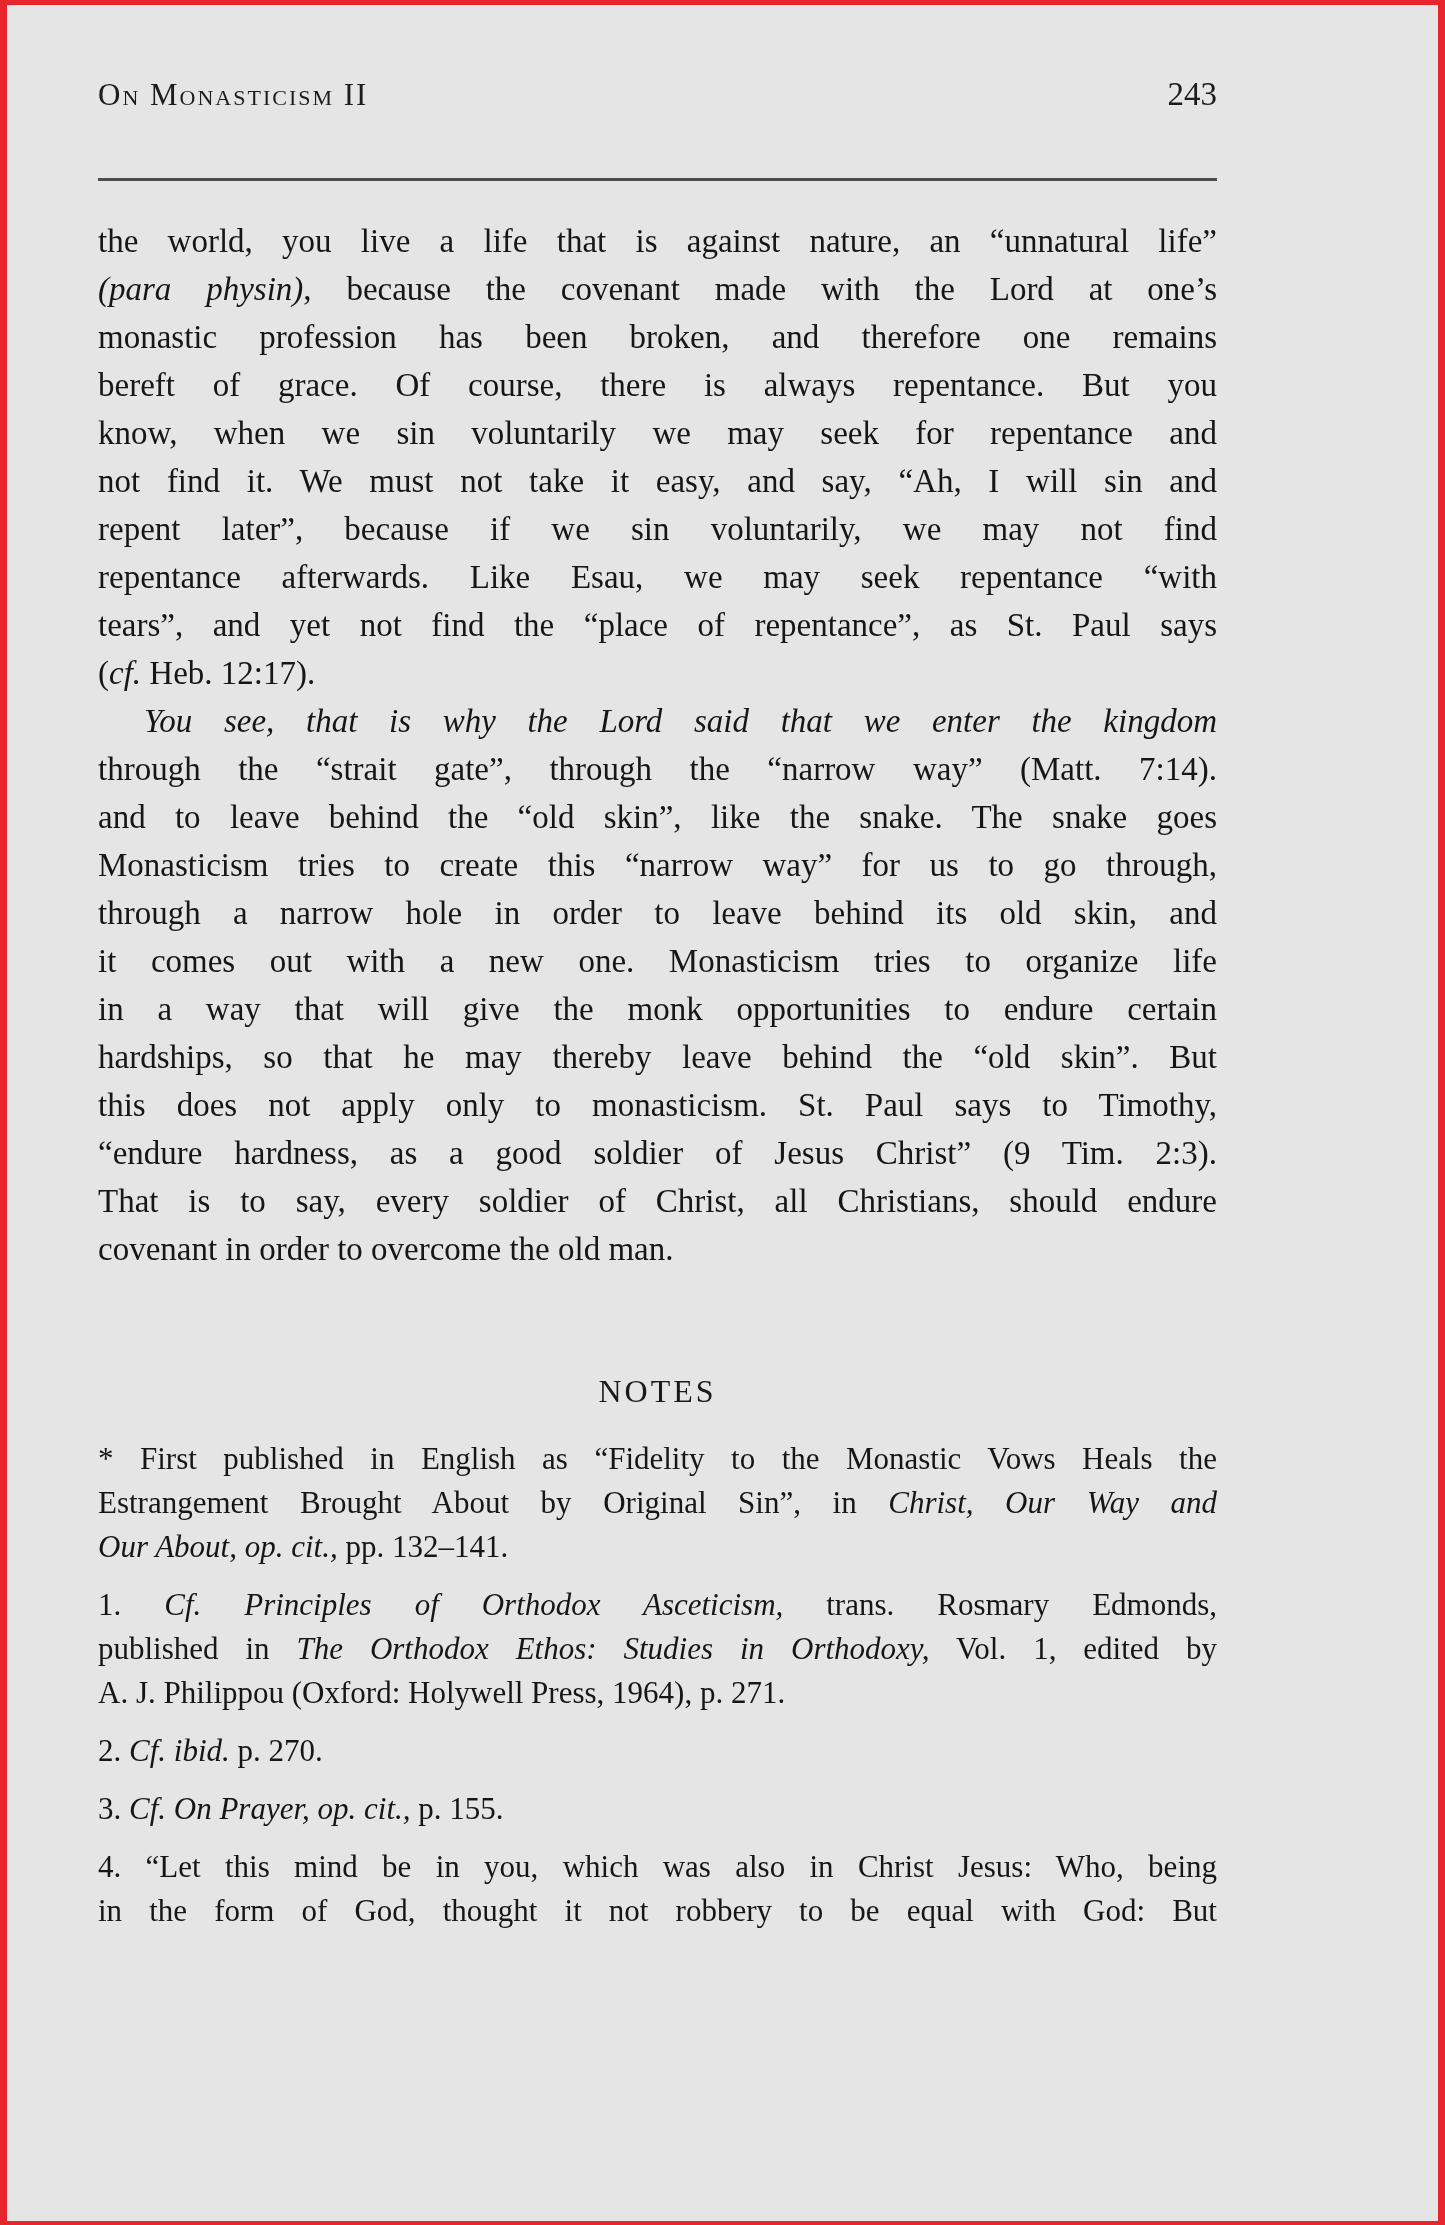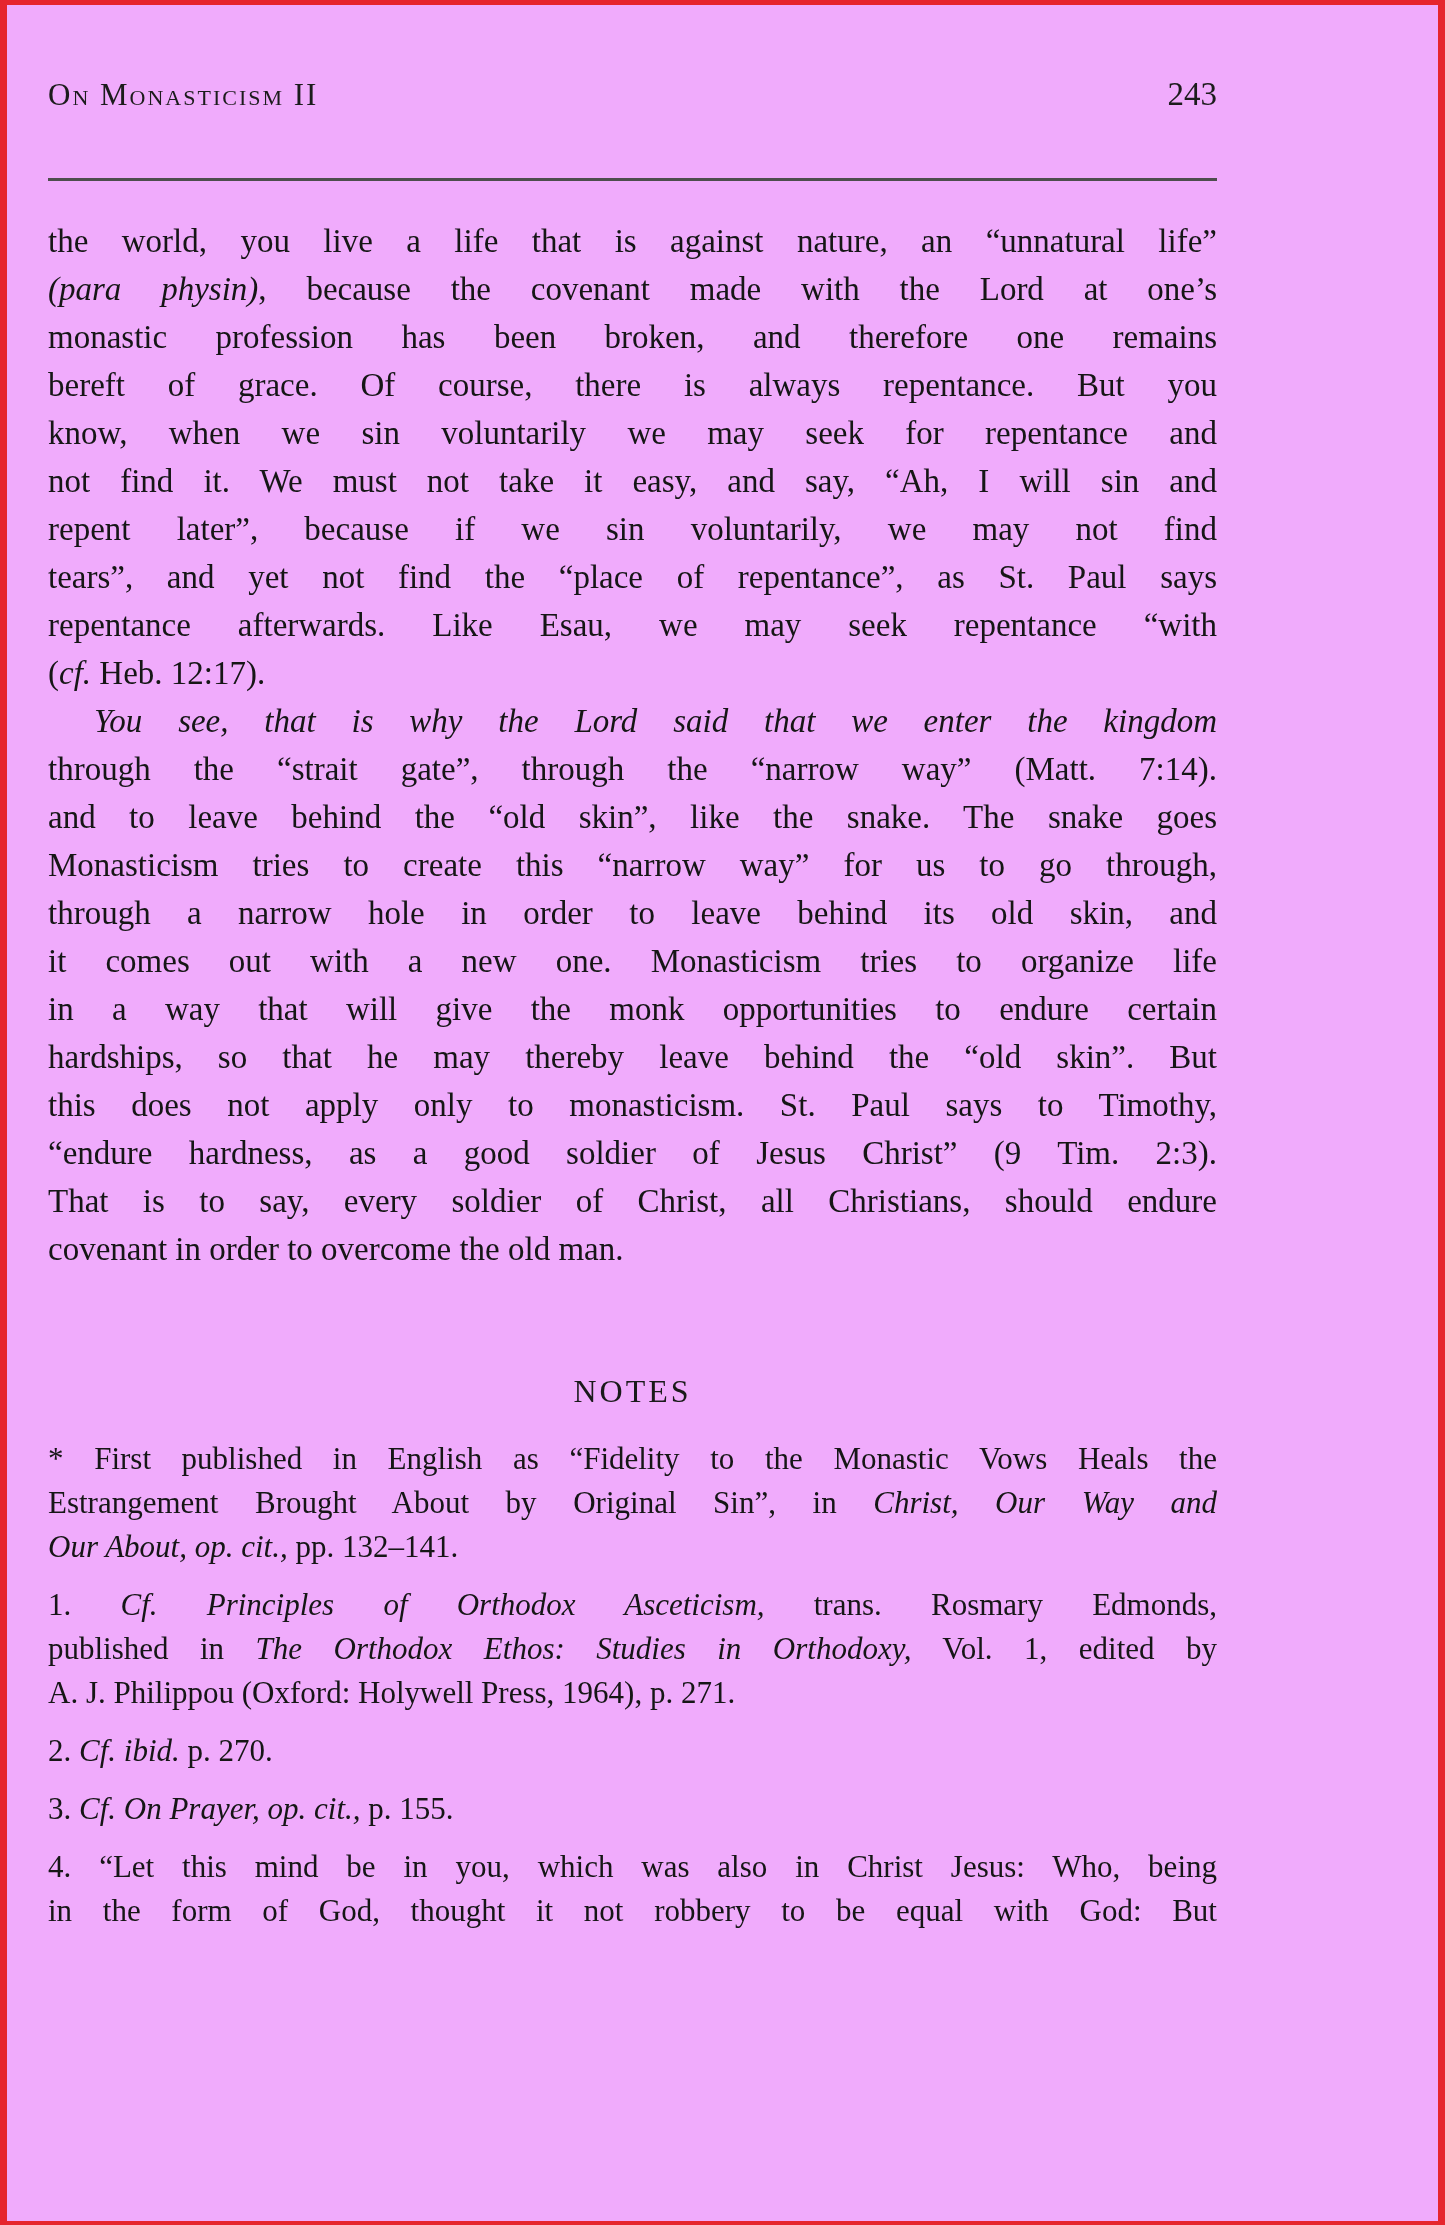--- a/index.html
+++ b/index.html
@@ -5,26 +5,26 @@
   html, body {
     margin: 0;
     padding: 0;
     background: #ffffff;
   }
   .page {
     position: relative;
     width: 1445px;
     height: 2225px;
     box-sizing: border-box;
-    background: #f0abfc;
+    background: #e5e5e5;
     border-left: 7px solid #e6252d;
     border-right: 7px solid #e6252d;
     border-top: 5px solid #e6252d;
     border-bottom: 4px solid #e6252d;
-    padding: 71px 221px 0 41px;
+    padding: 71px 221px 0 91px;
     font-family: "Liberation Serif", "DejaVu Serif", serif;
     color: #161616;
     overflow: hidden;
   }
   .page-header {
     display: flex;
     justify-content: space-between;
     align-items: baseline;
     height: 40px;
   }
@@ -95,22 +95,22 @@
   <hr class="header-rule">
   <div class="body-text">
       <div>
         <div class="tline"><span>the world, you live a life that is against nature, an “unnatural life”</span></div>
         <div class="tline"><i>(para physin)</i><span>, because the covenant made with the Lord at one’s</span></div>
         <div class="tline"><span>monastic profession has been broken, and therefore one remains</span></div>
         <div class="tline"><span>bereft of grace. Of course, there is always repentance. But you</span></div>
         <div class="tline"><span>know, when we sin voluntarily we may seek for repentance and</span></div>
         <div class="tline"><span>not find it. We must not take it easy, and say, “Ah, I will sin and</span></div>
         <div class="tline"><span>repent later”, because if we sin voluntarily, we may not find</span></div>
+        <div class="tline"><span>repentance afterwards. Like Esau, we may seek repentance “with</span></div>
         <div class="tline"><span>tears”, and yet not find the “place of repentance”, as St. Paul says</span></div>
-        <div class="tline"><span>repentance afterwards. Like Esau, we may seek repentance “with</span></div>
         <div class="tline lastline"><span>(</span><i>cf.</i><span> Heb. 12:17).</span></div>
       </div>
       <div>
         <div class="tline indent"><span>You see, that is why the Lord said that we enter the kingdom</span></div>
         <div class="tline"><span>through the “strait gate”, through the “narrow way” (Matt. 7:14).</span></div>
         <div class="tline"><span>and to leave behind the “old skin”, like the snake. The snake goes</span></div>
         <div class="tline"><span>Monasticism tries to create this “narrow way” for us to go through,</span></div>
         <div class="tline"><span>through a narrow hole in order to leave behind its old skin, and</span></div>
         <div class="tline"><span>it comes out with a new one. Monasticism tries to organize life</span></div>
         <div class="tline"><span>in a way that will give the monk opportunities to endure certain</span></div>

